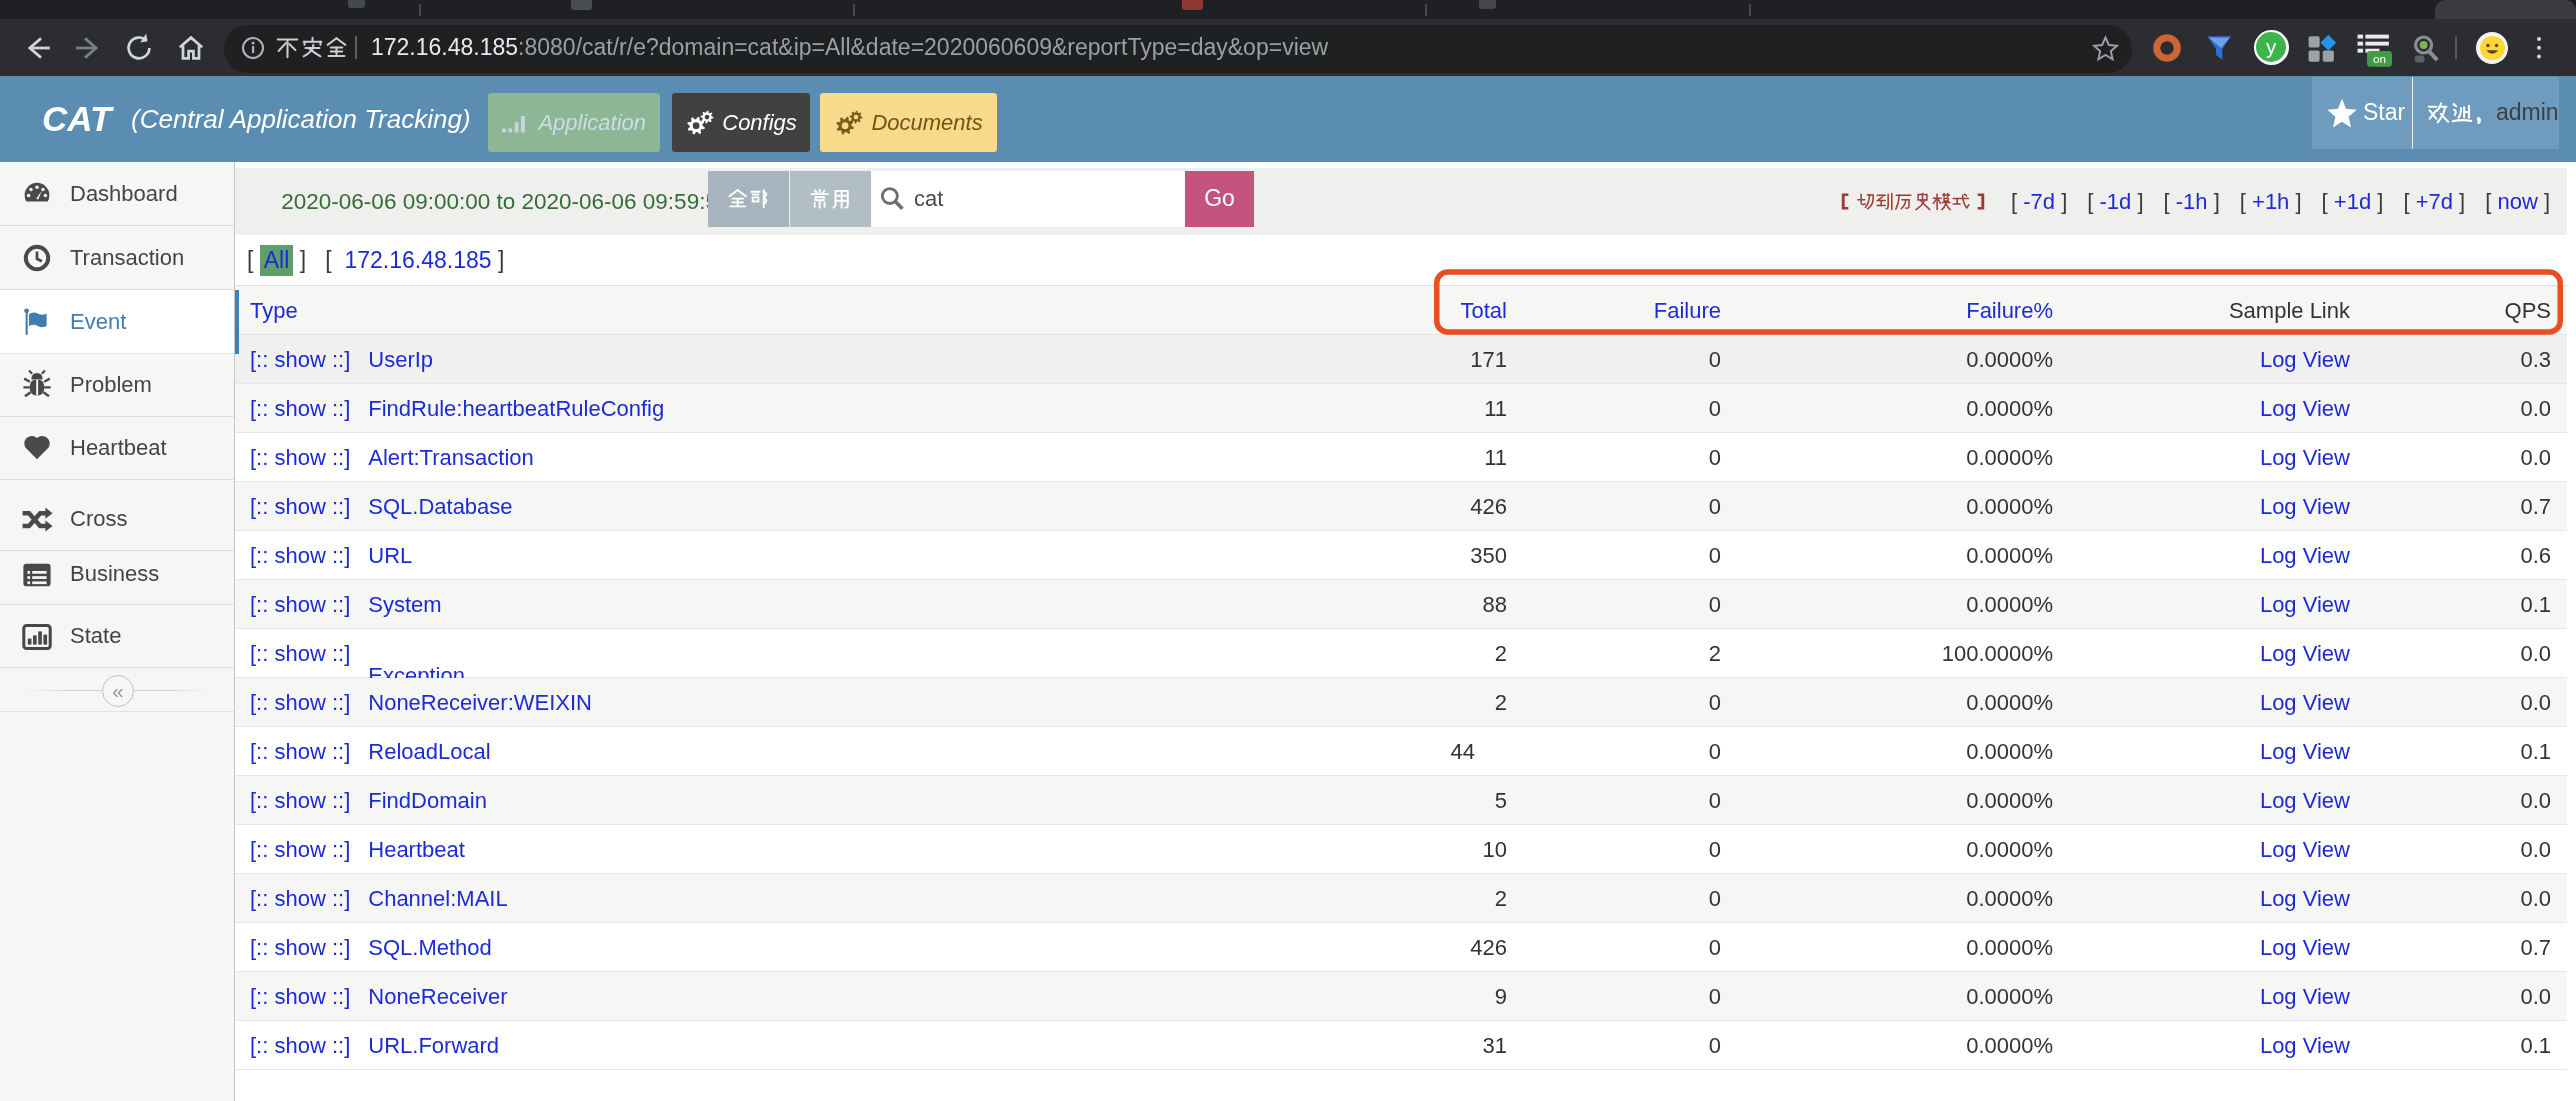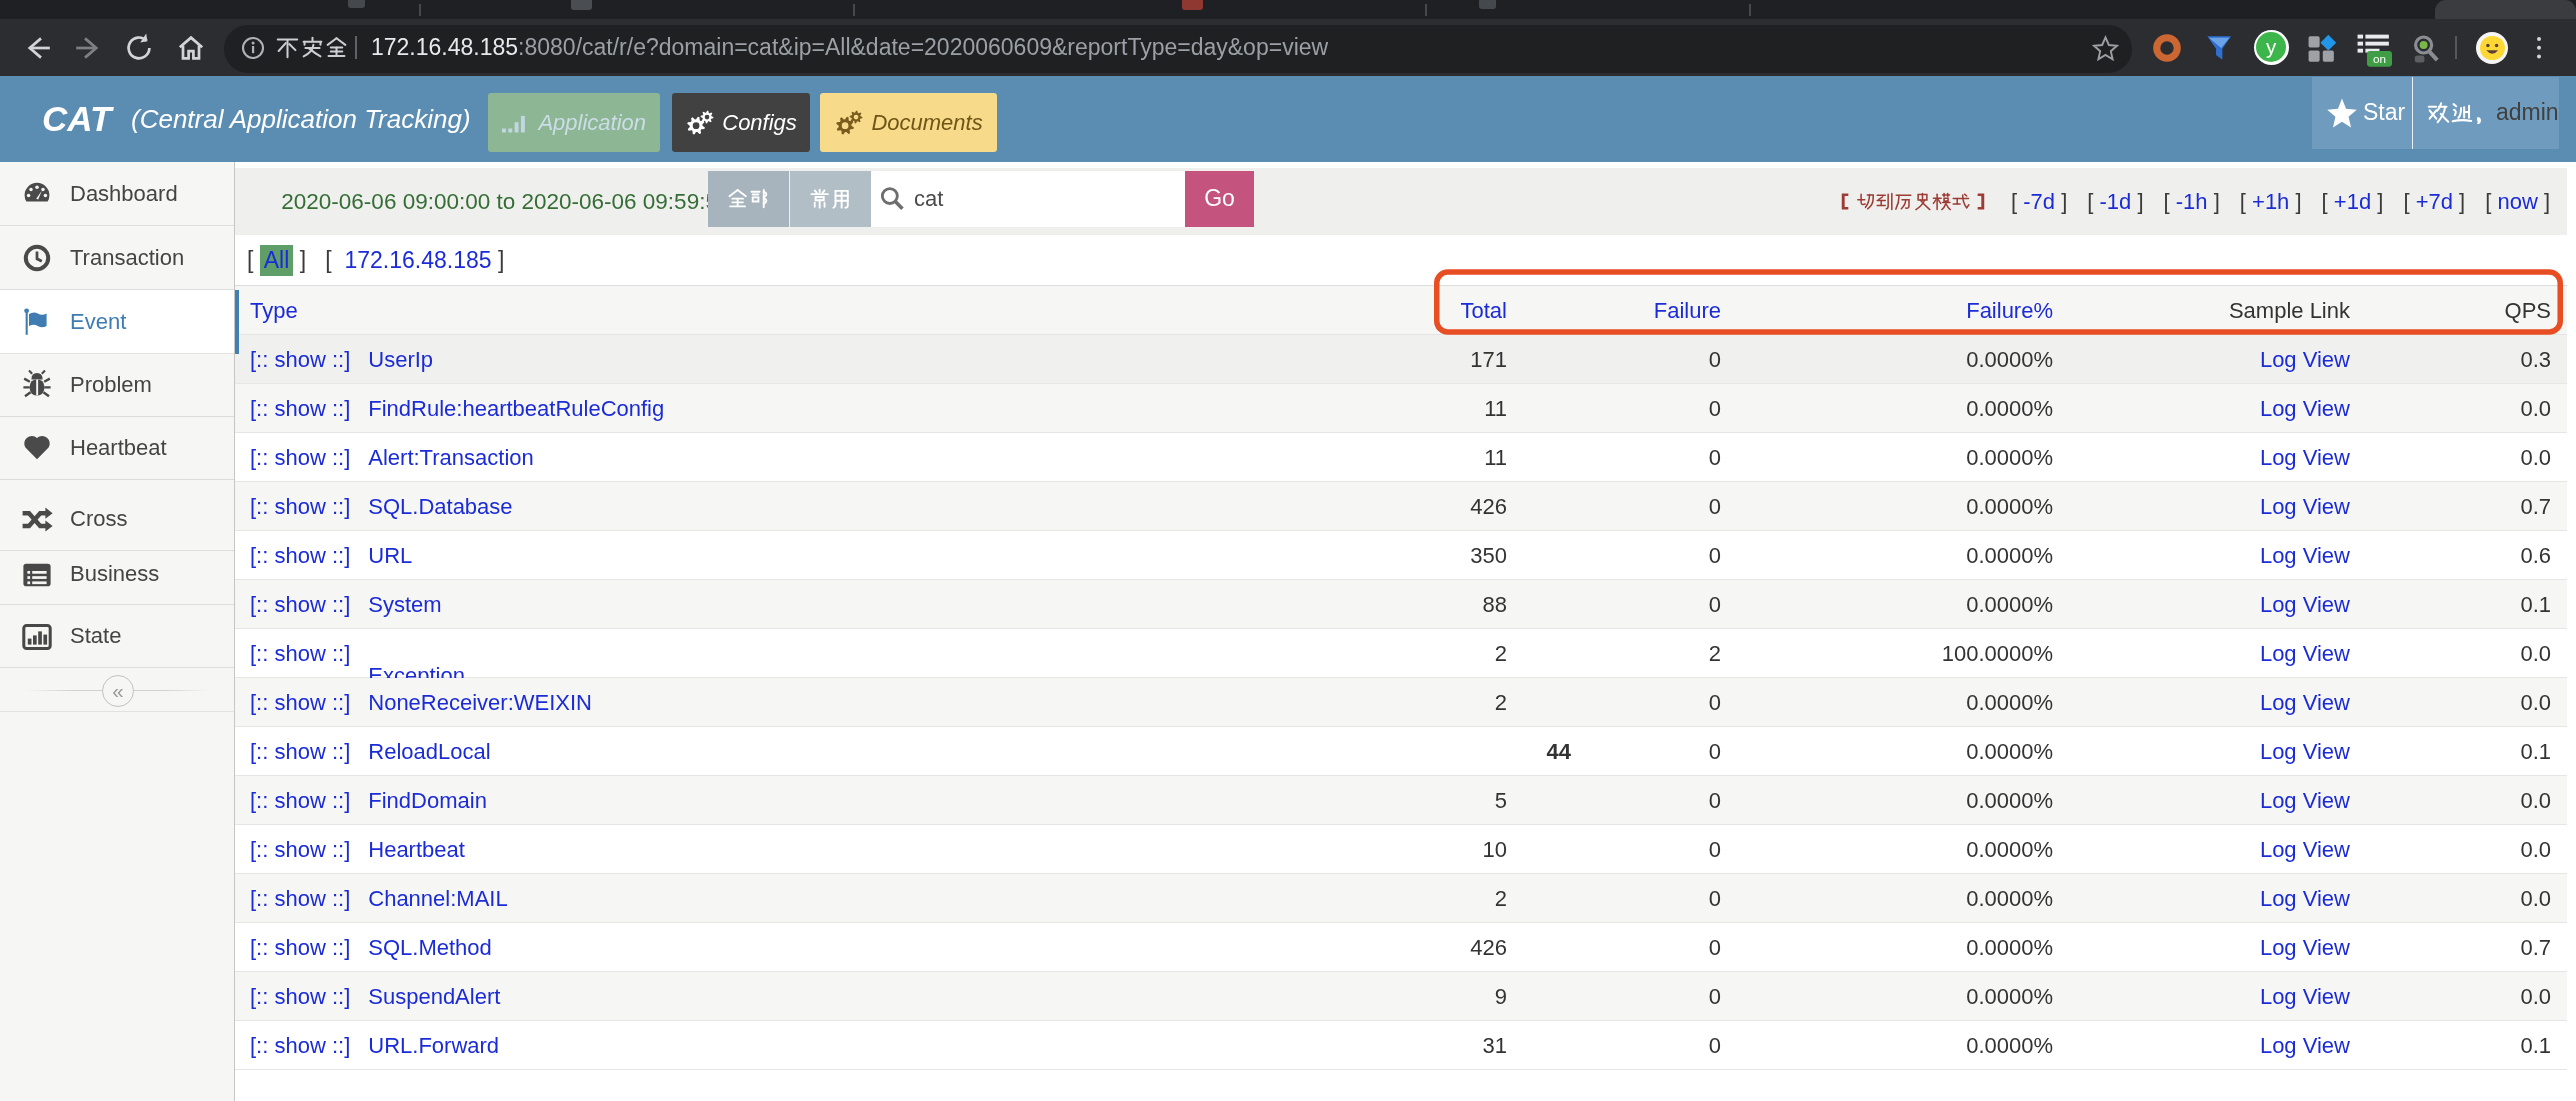--- a/index.html
+++ b/index.html
@@ -507,21 +507,21 @@
         <span class="rnum" style="right:846px;">0</span>
         <span class="rnum" style="right:514px;">0.0000%</span>
         <a class="rnum blue" style="right:217px;">Log View</a>
         <span class="rnum" style="right:16px;">0.0</span>
       </div>
       <div class="abs trow" style="top:565px;background:#ffffff;border-bottom:0.8px solid #e6e6e5;">
         <span class="c1">
             <a class="blue">[:: show ::]</a>
             <a class="blue" style="margin-left:18px;">ReloadLocal</a>
           </span>
-        <span class="rnum" style="right:996px;font-weight:bold;">44</span>
+        <span class="rnum" style="right:1092px;">44</span>
         <span class="rnum" style="right:846px;">0</span>
         <span class="rnum" style="right:514px;">0.0000%</span>
         <a class="rnum blue" style="right:217px;">Log View</a>
         <span class="rnum" style="right:16px;">0.1</span>
       </div>
       <div class="abs trow" style="top:614px;background:#f6f6f5;border-bottom:0.8px solid #e6e6e5;">
         <span class="c1">
             <a class="blue">[:: show ::]</a>
             <a class="blue" style="margin-left:18px;">FindDomain</a>
           </span>
@@ -560,21 +560,21 @@
           </span>
         <span class="rnum" style="right:1060px;">426</span>
         <span class="rnum" style="right:846px;">0</span>
         <span class="rnum" style="right:514px;">0.0000%</span>
         <a class="rnum blue" style="right:217px;">Log View</a>
         <span class="rnum" style="right:16px;">0.7</span>
       </div>
       <div class="abs trow" style="top:810px;background:#f6f6f5;border-bottom:0.8px solid #e6e6e5;">
         <span class="c1">
             <a class="blue">[:: show ::]</a>
-            <a class="blue" style="margin-left:18px;">SuspendAlert</a>
+            <a class="blue" style="margin-left:18px;">NoneReceiver</a>
           </span>
         <span class="rnum" style="right:1060px;">9</span>
         <span class="rnum" style="right:846px;">0</span>
         <span class="rnum" style="right:514px;">0.0000%</span>
         <a class="rnum blue" style="right:217px;">Log View</a>
         <span class="rnum" style="right:16px;">0.0</span>
       </div>
       <div class="abs trow" style="top:859px;background:#ffffff;border-bottom:0.8px solid #e6e6e5;">
         <span class="c1">
             <a class="blue">[:: show ::]</a>

